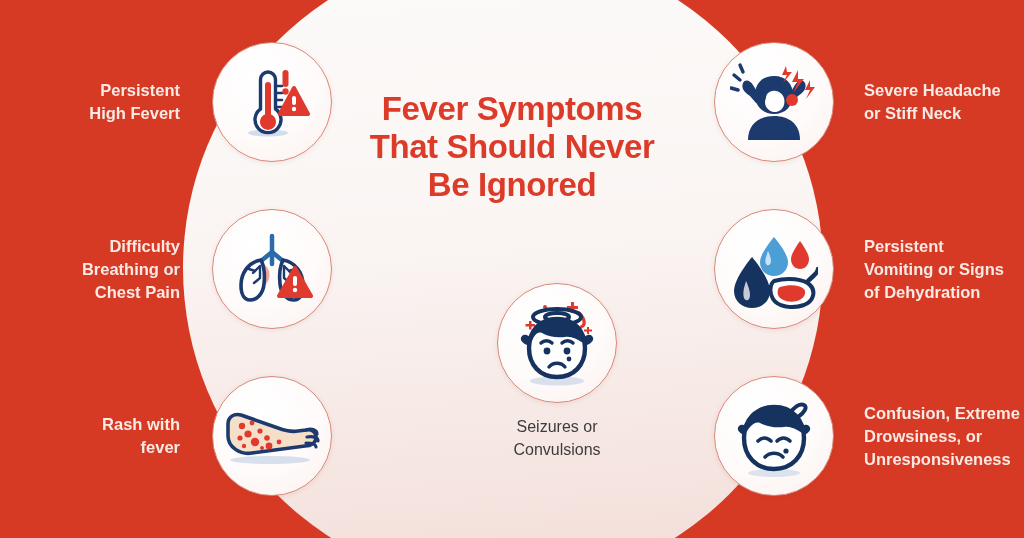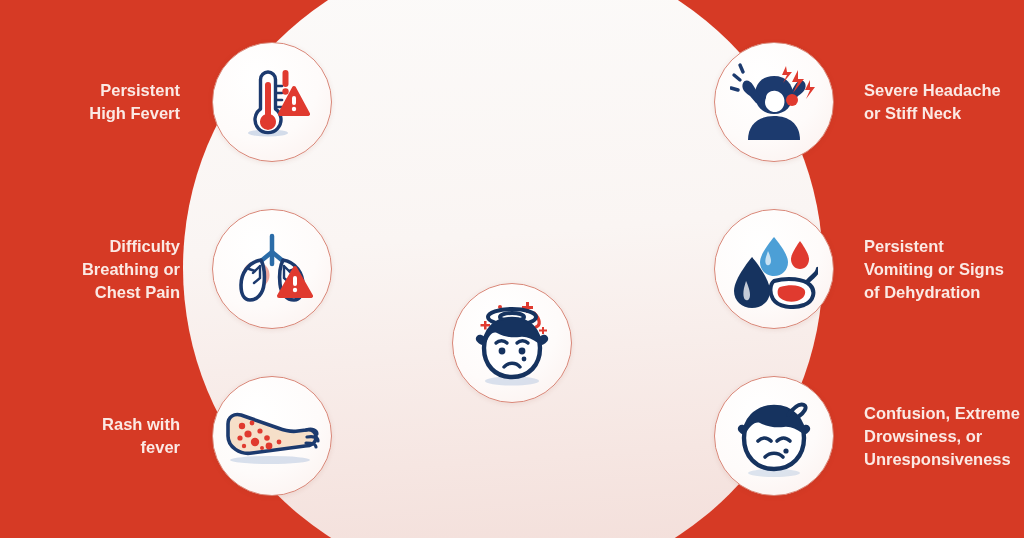--- a/index.html
+++ b/index.html
@@ -112,20 +112,23 @@
     padding: 12px 0 0 0;
   }
 </style>
 </head>
 <body>
 
 <div id="infographic">
 
   <div class="center-oval"></div>
 
+  <div class="title">Fever Symptoms
+That Should Never
+Be Ignored</div>
 
   <div class="symptom left" id="row-fever">
     <div class="label left">Persistent
 High Fevert</div>
     <div class="icon-circle">
       <span>
         <svg width="76" height="76" viewBox="0 0 76 76">
           <ellipse cx="34" cy="69" rx="20" ry="3.4" fill="#9FB6D8" opacity="0.45"></ellipse>
           <path d="M34 8 a7.5 7.5 0 0 1 7.5 7.5 V45 a13 13 0 1 1 -15 0 V15.5 A7.5 7.5 0 0 1 34 8 Z" fill="#FFFFFF" stroke="#1C3A6E" stroke-width="3.4" stroke-linejoin="round"></path>
           <path d="M34 18 a3 3 0 0 1 3 3 V50.5 a8 8 0 1 1 -6 0 V21 a3 3 0 0 1 3 -3 Z" fill="#E03A2F"></path>
@@ -309,15 +312,17 @@
           </g>
           <g fill="none" stroke="#16335F" stroke-width="3.4" stroke-linecap="round">
             <path d="M32 46 C35 43 40 43 43 46"></path>
             <path d="M53 46 C56 43 61 43 64 46"></path>
             <path d="M40 70 C44 65 52 65 56 70"></path>
           </g>
           <circle cx="60" cy="62" r="2.4" fill="#16335F"></circle>
         </svg>
       </span>
     </div>
+    <div class="label">Seizures or
+Convulsions</div>
   </div>
 
 </div>
 
 </body></html>

